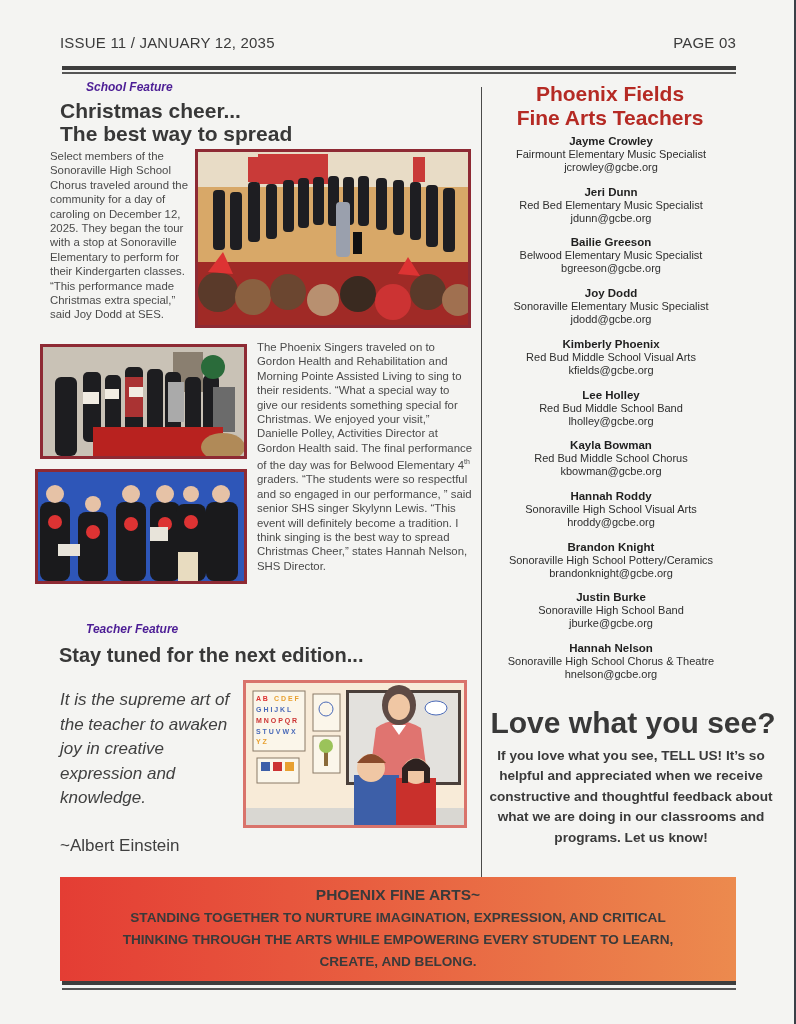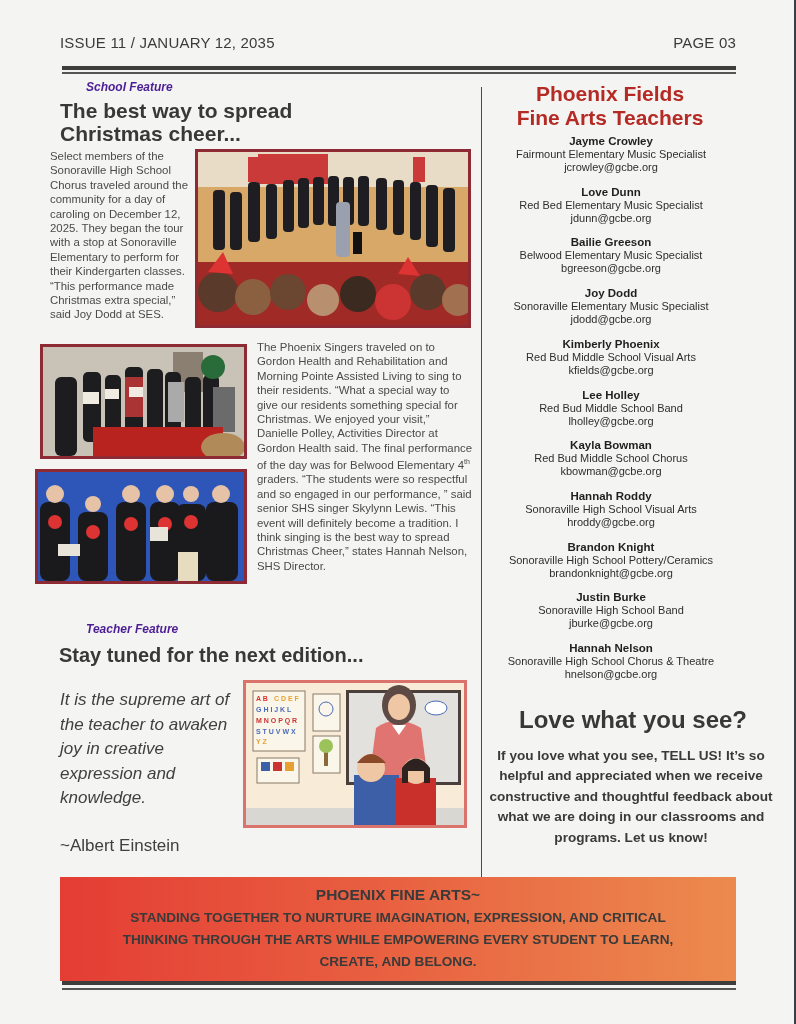--- a/index.html
+++ b/index.html
@@ -22,21 +22,21 @@
 
   .photo { position: absolute; border: 3px solid #8e2a34; overflow: hidden; }
   .photo .scene { position: absolute; inset: 0; }
 
   .teachers-title { position: absolute; left: 490px; top: 82px; width: 240px; text-align: center; font-family: "Liberation Sans", sans-serif; font-weight: bold; font-size: 21px; line-height: 24px; color: #b52a24; }
   .teacher { position: absolute; left: 486px; width: 250px; text-align: center; font-family: "Liberation Sans", sans-serif; color: #2e2e2e; }
   .teacher .name { font-weight: bold; font-size: 11.5px; line-height: 13px; color: #1f1f1f; }
   .teacher .role { font-size: 11px; line-height: 12.6px; }
   .teacher .email { font-size: 11px; line-height: 12.6px; }
 
-  .love-title { position: absolute; left: 488px; top: 706px; width: 290px; text-align: center; font-family: "Liberation Sans", sans-serif; font-weight: bold; font-size: 24px; color: #383838; }
+  .love-title { position: absolute; left: 488px; top: 706px; width: 290px; text-align: center; font-family: "Liberation Sans", sans-serif; font-weight: bold; font-size: 30px; color: #383838; }
   .love-body { position: absolute; left: 486px; top: 746px; width: 290px; text-align: center; font-family: "Liberation Sans", sans-serif; font-weight: bold; font-size: 13.6px; line-height: 20.4px; color: #3a3a3a; }
 
   .quote { position: absolute; left: 60px; top: 688px; width: 180px; font-family: "Liberation Sans", sans-serif; font-style: italic; font-size: 17px; line-height: 24.5px; color: #404040; }
   .quote-author { position: absolute; left: 60px; top: 836px; font-family: "Liberation Sans", sans-serif; font-size: 17px; color: #404040; }
 
   .illus { position: absolute; left: 243px; top: 680px; width: 224px; height: 148px; border: 3px solid #d9736b; background: #f7ead8; overflow: hidden; }
 
   .banner { position: absolute; left: 60px; top: 877px; width: 676px; height: 104px; background: linear-gradient(90deg, #e43d34 0%, #e85e40 45%, #ec8a4e 100%); text-align: center; font-family: "Liberation Sans", sans-serif; font-weight: bold; color: #3a3a3a; }
   .banner .b-title { font-size: 15.5px; line-height: 20px; padding-top: 8px; }
   .banner .b-body { font-size: 13.6px; line-height: 22px; padding: 2px 40px 0; }
@@ -50,22 +50,22 @@
   <span>ISSUE 11 / JANUARY 12, 2035</span>
   <span>PAGE 03</span>
 </div>
 <div class="rule-thick" style="top:66px"></div>
 <div class="rule-thin" style="top:72px"></div>
 
 <div class="vdivider"></div>
 
 <div class="kicker" style="left:60px; top:80px">School Feature</div>
 <div class="headline" style="left:60px; top:100px; font-size:21px;">
+  <div>Christmas cheer...</div>
   <div>The best way to spread</div>
-  <div>Christmas cheer...</div>
 </div>
 
 <div class="body-text" style="left:50px; top:149px; width:145px;">Select members of the Sonoraville High School Chorus traveled  around the community for a day of caroling on December 12, 2025. They began the tour with a stop at Sonoraville Elementary to perform for their Kindergarten classes. “This performance made Christmas extra special,” said Joy Dodd at SES.</div>
 
 <div class="photo" style="left:195px; top:149px; width:276px; height:179px;">
   <svg class="scene" viewBox="0 0 270 173" preserveAspectRatio="none" width="100%" height="100%">
     <rect x="0" y="0" width="270" height="40" fill="#e8dcc6"></rect>
     <rect x="60" y="2" width="70" height="30" fill="#c93a38"></rect>
     <rect x="50" y="5" width="12" height="25" fill="#c93a38"></rect>
     <rect x="215" y="5" width="12" height="25" fill="#c93a38"></rect>
@@ -219,21 +219,21 @@
   <div>Phoenix Fields</div>
   <div>Fine Arts Teachers</div>
 </div>
 
 <div class="teacher" style="top:135px">
   <div class="name">Jayme Crowley</div>
   <div class="role">Fairmount Elementary Music Specialist</div>
   <div class="email">jcrowley@gcbe.org</div>
 </div>
 <div class="teacher" style="top:186px">
-  <div class="name">Love Dunn</div>
+  <div class="name">Jeri Dunn</div>
   <div class="role">Red Bed Elementary Music Specialist</div>
   <div class="email">jdunn@gcbe.org</div>
 </div>
 <div class="teacher" style="top:236px">
   <div class="name">Bailie Greeson</div>
   <div class="role">Belwood Elementary Music Specialist</div>
   <div class="email">bgreeson@gcbe.org</div>
 </div>
 <div class="teacher" style="top:287px">
   <div class="name">Joy Dodd</div>

